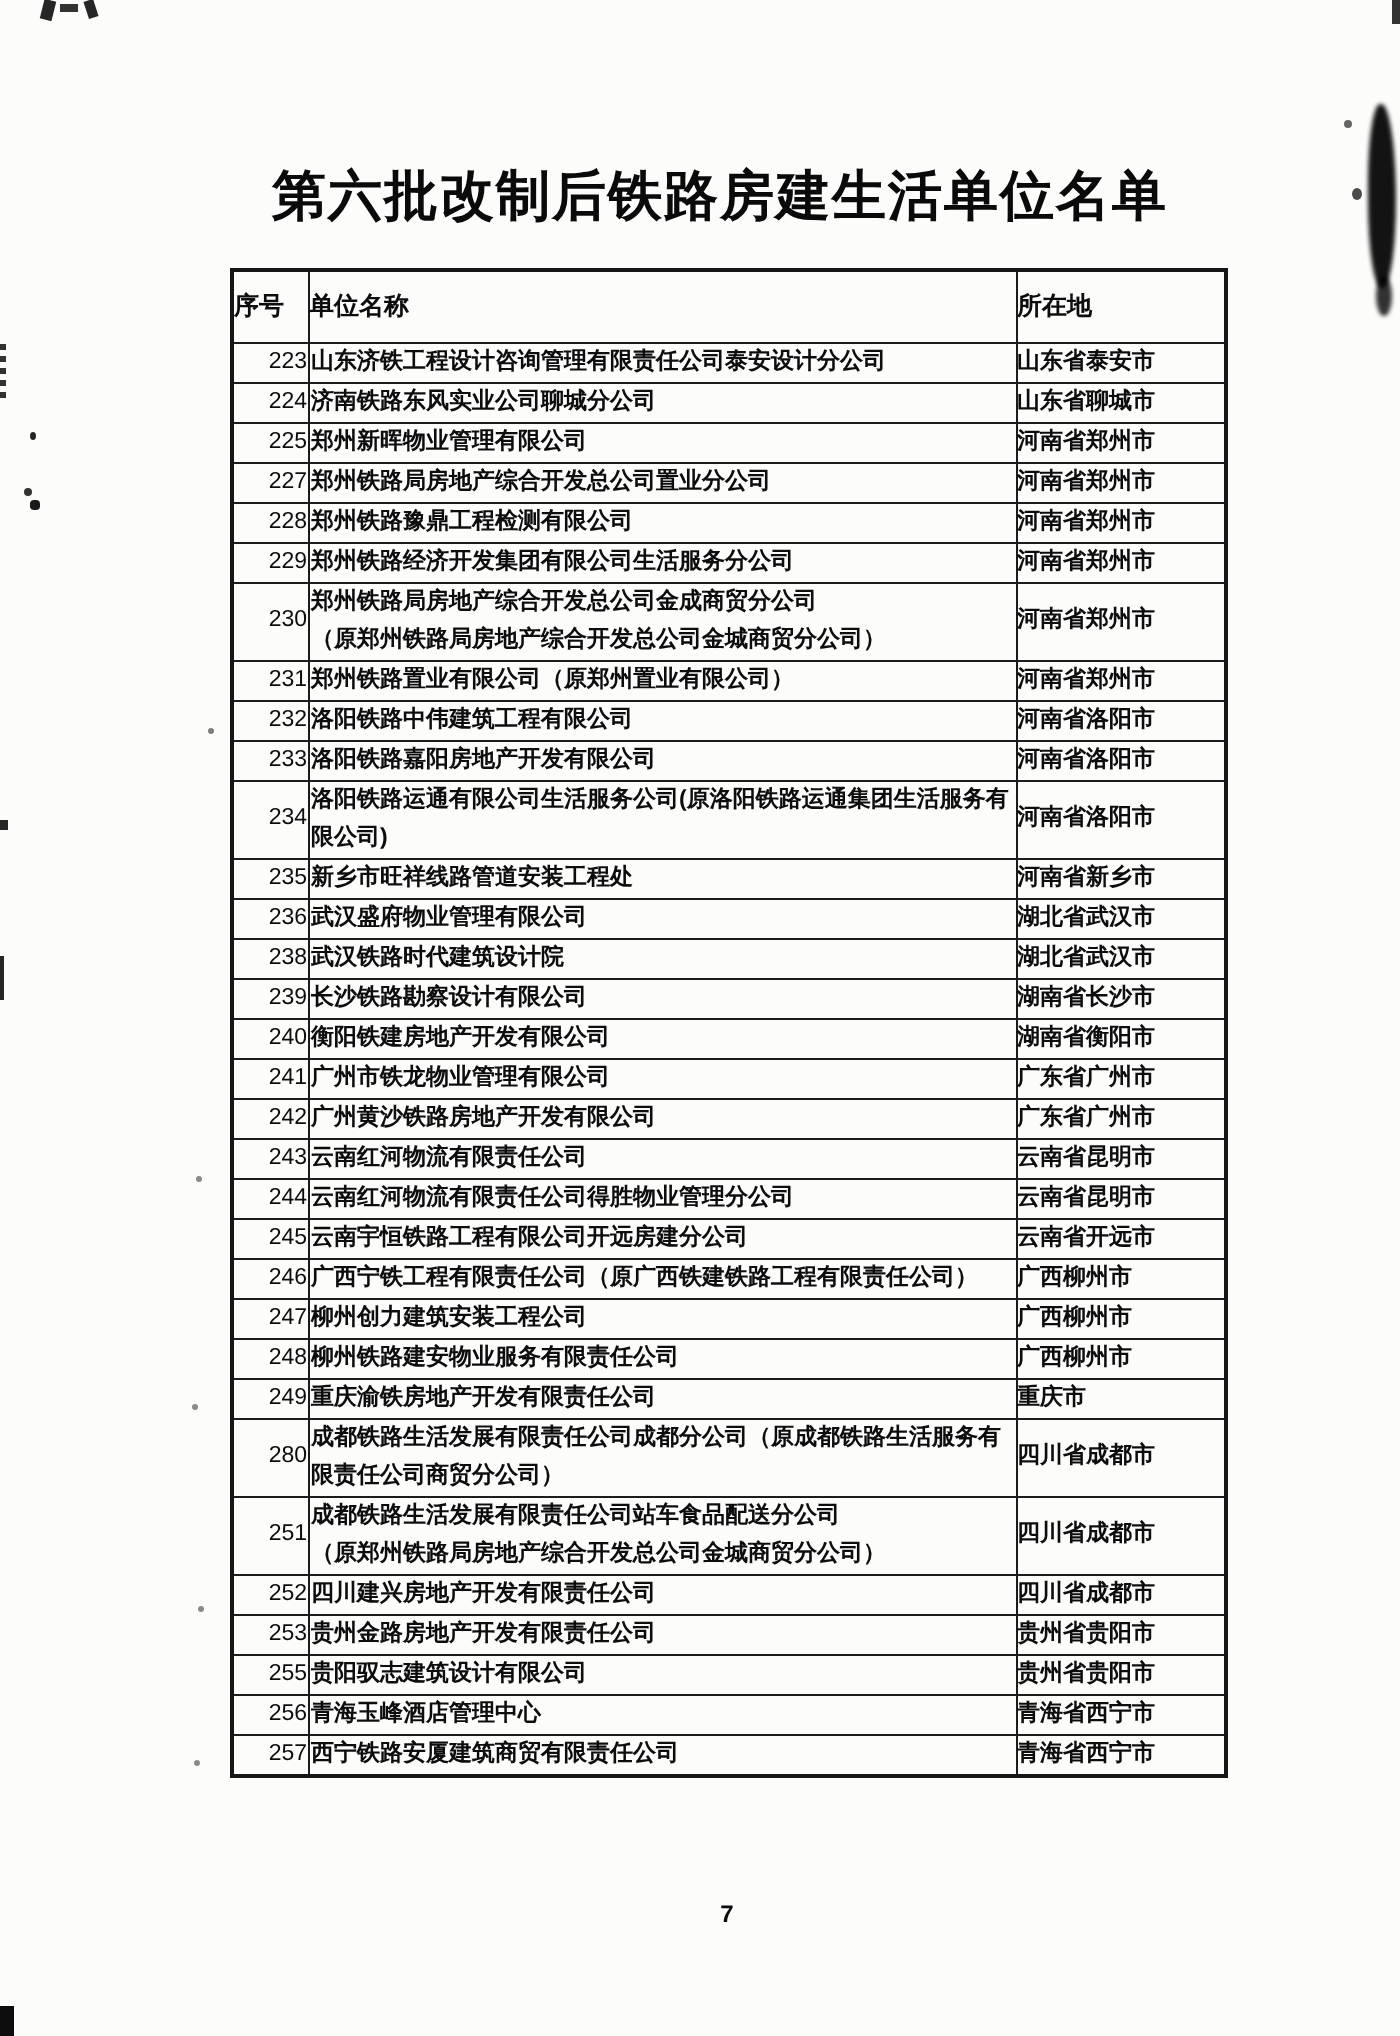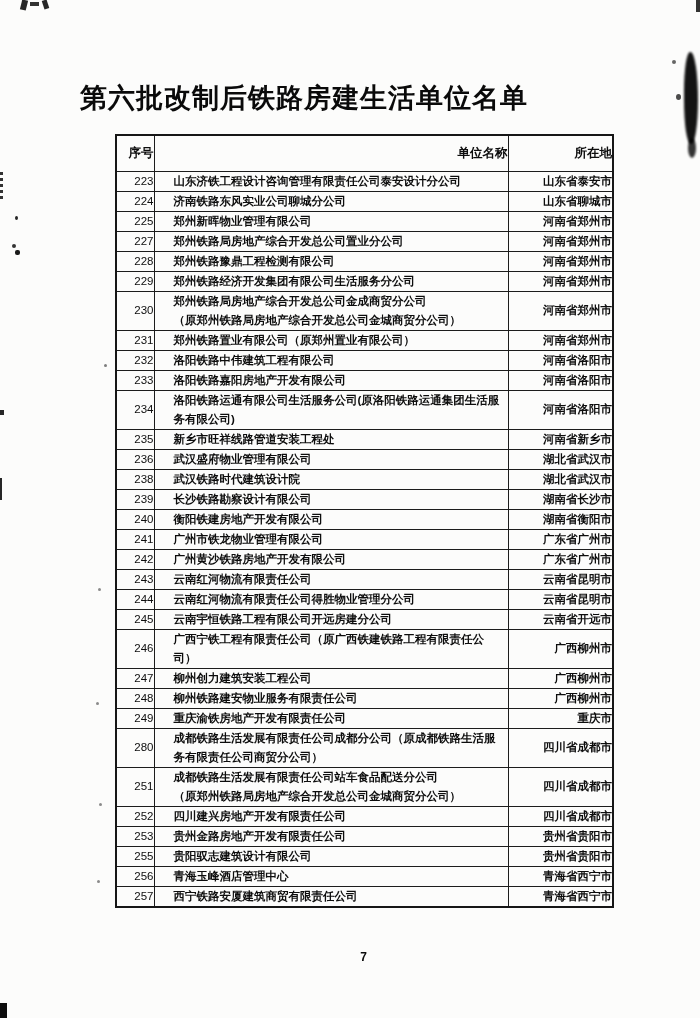--- a/index.html
+++ b/index.html
@@ -8,21 +8,21 @@
     position: relative;
     width: 700px; height: 1018px;
     background: #fcfcfb;
     font-family: "Liberation Sans", "DejaVu Sans", sans-serif;
     color: #111;
     overflow: hidden;
   }
   .page-title {
     position: absolute;
     left: 80px; top: 80px; width: 560px;
-    text-align: left;
+    text-align: center;
     font-size: 27px;
     font-weight: 900;
     letter-spacing: 1px;
     color: #0a0a0a;
   }
   table.units {
     position: absolute;
     left: 115px; top: 134px;
     width: 497px;
     border-collapse: collapse;
@@ -32,47 +32,47 @@
     border: 1px solid #1c1c1c;
   }
   table.units { border: 2px solid #161616; }
   col.c-no  { width: 38px; }
   col.c-name{ width: 354px; }
   col.c-loc { width: 105px; }
   table.units th {
     height: 36px;
     font-size: 12.5px;
     font-weight: 700;
-    text-align: right;
+    text-align: left;
     vertical-align: middle;
     color: #0d0d0d;
   }
   table.units td {
     height: 19px;
     vertical-align: middle;
     font-size: 11.5px;
     line-height: 19px;
     color: #0d0d0d;
   }
   td.no {
     text-align: right;
     font-weight: 400;
     font-size: 12px;
     font-family: "Liberation Sans", sans-serif;
   }
   td.name {
     font-weight: 700;
     text-align: left;
-    padding: 0 3px 0 19px;
+    padding: 0 3px 0 1px;
     white-space: pre-line;
     word-break: break-all;
   }
   td.loc {
     font-weight: 700;
-    text-align: right;
+    text-align: left;
   }
   .page-number {
     position: absolute;
     left: 115px; top: 950px; width: 497px;
     text-align: center;
     font-size: 12px;
     font-weight: 700;
     color: #0a0a0a;
   }
   

